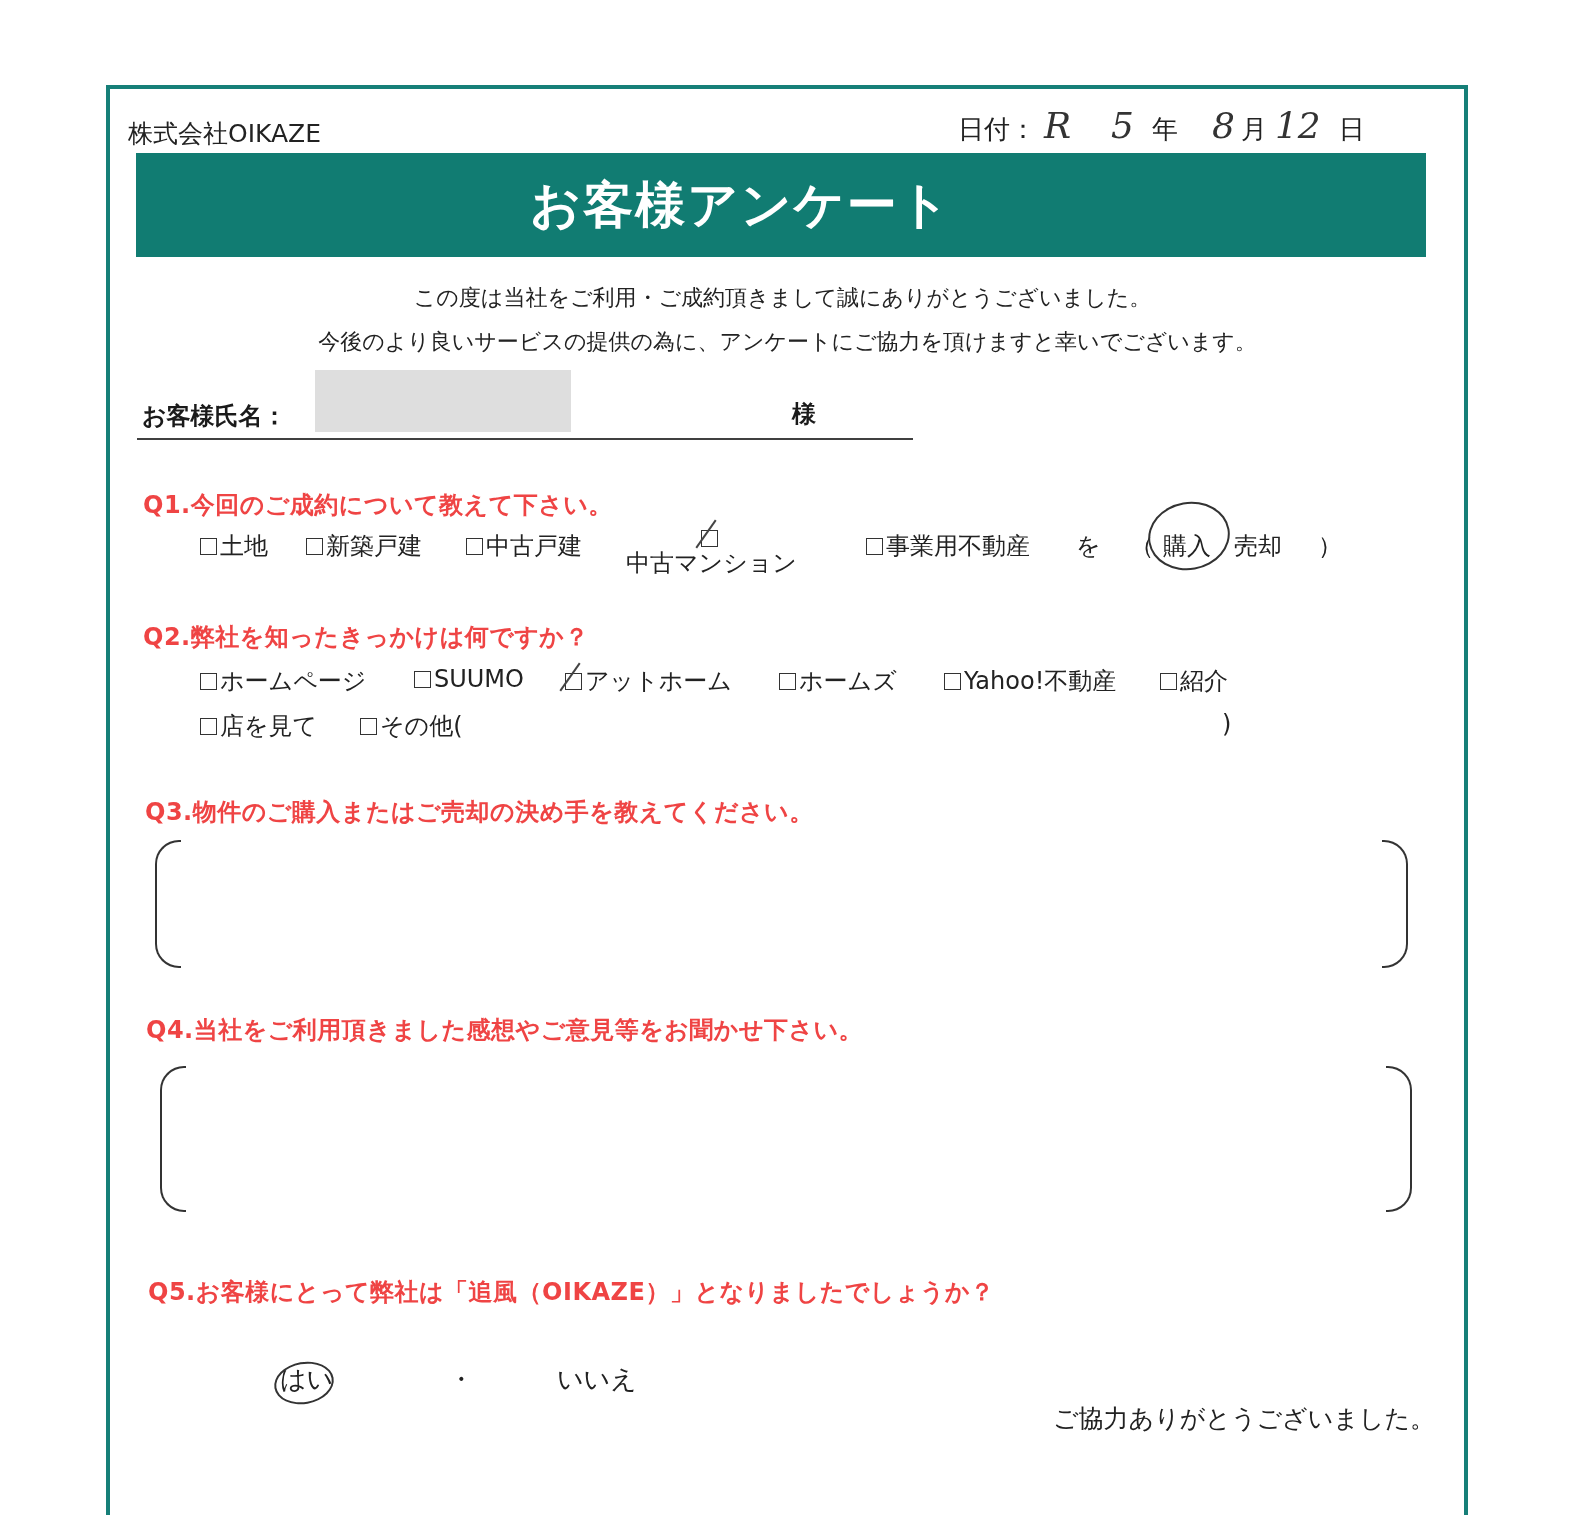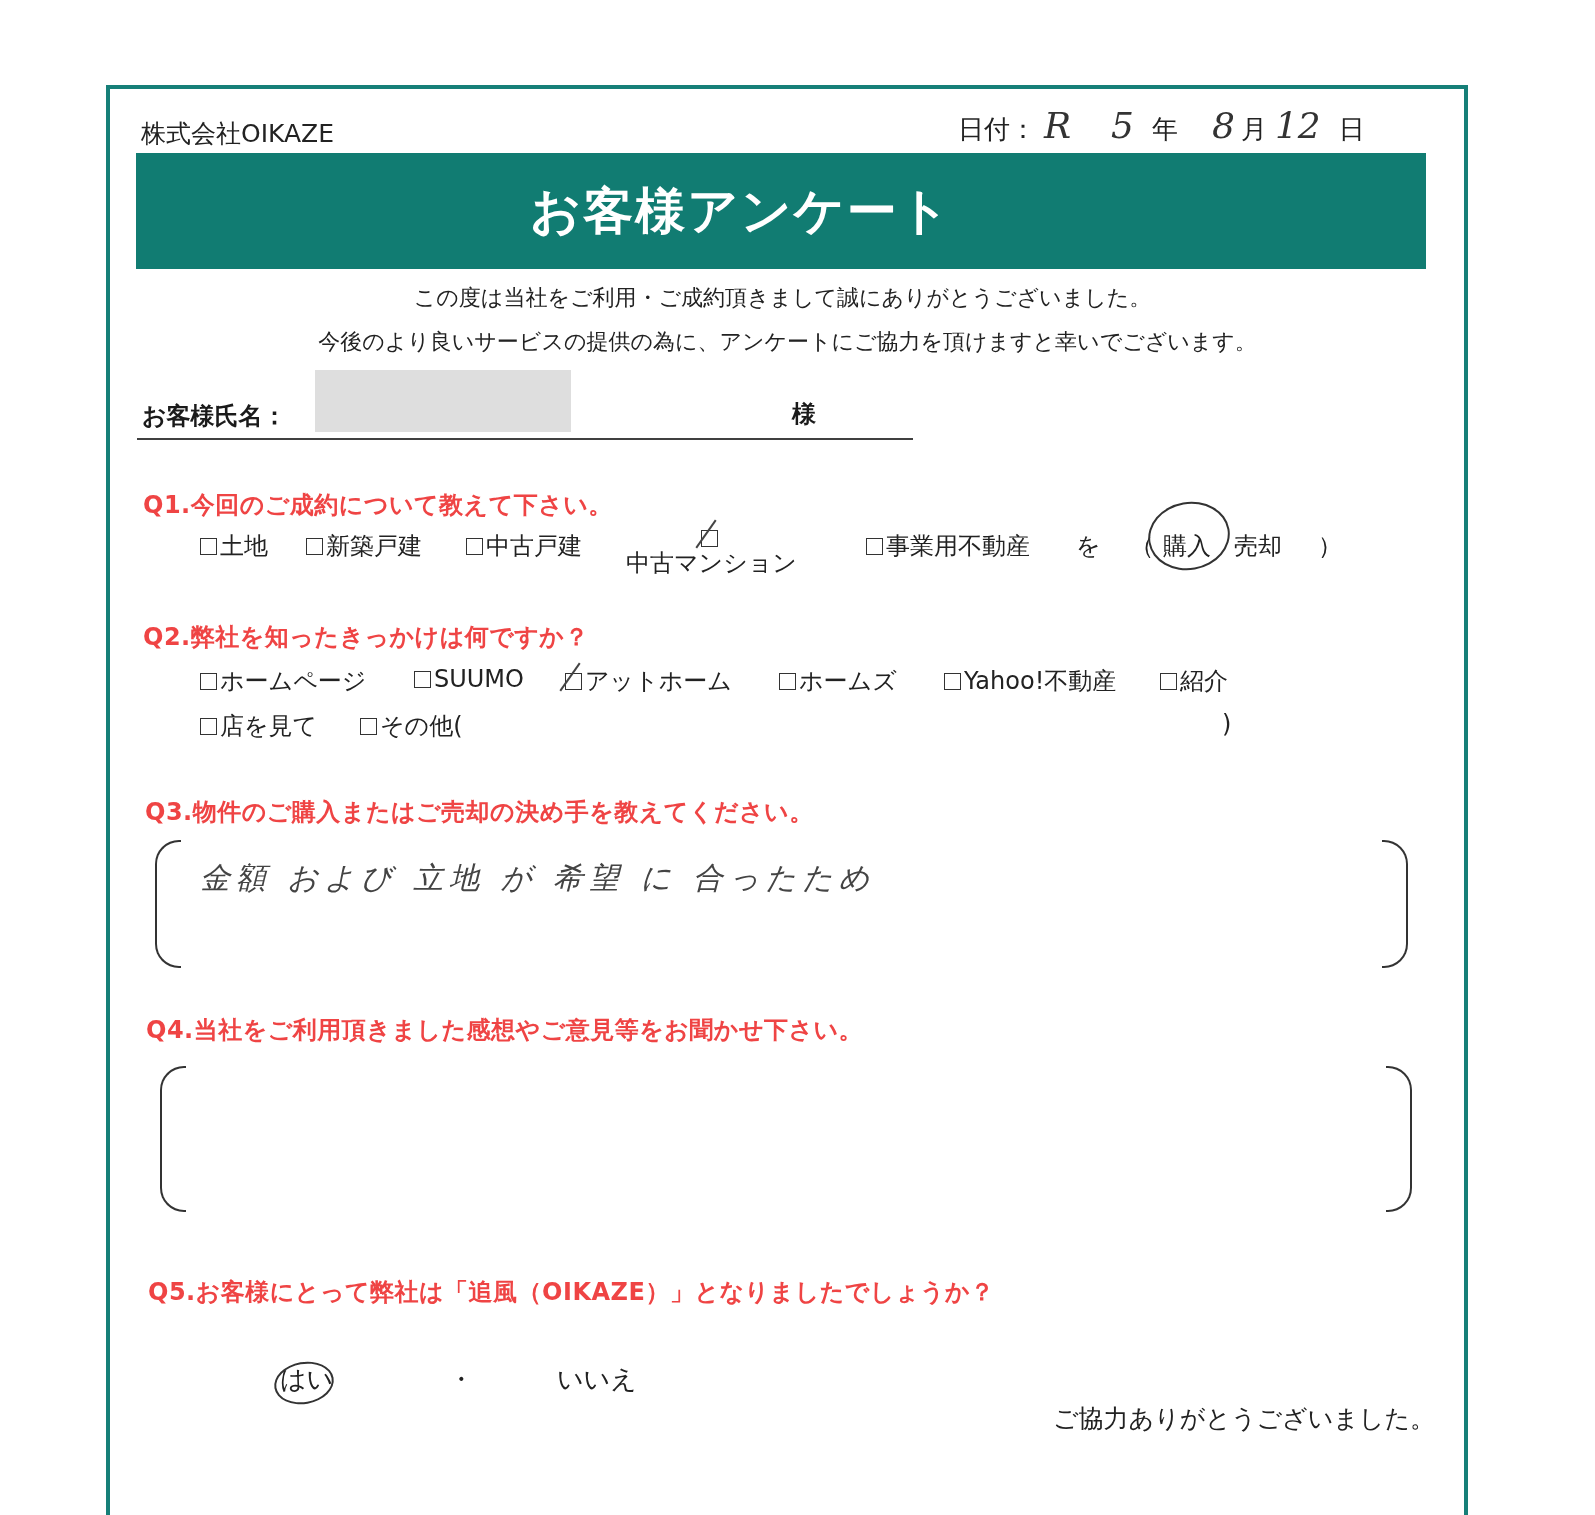--- a/index.html
+++ b/index.html
@@ -5,30 +5,30 @@
     html, body { margin: 0; padding: 0; background: #ffffff; }
     body {
       width: 1595px; height: 1515px; position: relative; overflow: hidden;
       font-family: "DejaVu Sans", "Liberation Sans", sans-serif; color: #1a1a1a;
     }
     .frame {
       position: absolute; left: 106px; top: 85px; width: 1362px; height: 1460px;
       border: 4px solid #167f78; border-bottom: none; box-sizing: border-box;
     }
     .company {
-      position: absolute; left: 141px; top: 117px; font-size: 25px; color: #222;
+      position: absolute; left: 128px; top: 117px; font-size: 25px; color: #222;
     }
     .date {
       position: absolute; left: 958px; top: 105px; font-size: 26px; color: #222;
       display: flex; align-items: baseline; gap: 0;
     }
     .date .hw { font-family: "DejaVu Serif", serif; font-style: italic; font-size: 36px; color: #333; }
     .date .lbl { margin-right: 8px; }
     .banner {
-      position: absolute; left: 136px; top: 153px; width: 1290px; height: 116px;
+      position: absolute; left: 136px; top: 153px; width: 1290px; height: 104px;
       background: #117c72; display: flex; align-items: center; justify-content: center;
     }
     .banner-title {
       color: #ffffff; font-weight: bold; font-size: 50px; letter-spacing: 2px;
       font-family: "DejaVu Sans", sans-serif; margin-left: -80px;
     }
     .intro { position: absolute; left: 0; width: 1595px; text-align: center; font-size: 22px; color: #222; }
     .intro1 { top: 283px; margin-left: -15px; }
     .intro2 { top: 327px; margin-left: -10px; }
     .name-row {
@@ -167,21 +167,20 @@
     <span>その他(</span>
   </span>
   <span class="opt" style="left:480px; width:730px;"></span>
   <span class="opt" style="left:1222px;">)</span>
 </div>
 
 <div class="q-title" style="left:145px; top:796px;">Q3.物件のご購入またはご売却の決め手を教えてください。</div>
 <div class="answer-box" style="left:155px; top:840px; width:1253px; height:128px;">
   <div class="bracket-l"></div>
   <div class="bracket-r"></div>
-  <div class="handwriting" style="left:45px; top:18px;">金額 および 立地 が 希望 に 合ったため</div>
 </div>
 
 <div class="q-title" style="left:146px; top:1014px;">Q4.当社をご利用頂きました感想やご意見等をお聞かせ下さい。</div>
 <div class="answer-box" style="left:160px; top:1066px; width:1252px; height:146px;">
   <div class="bracket-l"></div>
   <div class="bracket-r"></div>
 </div>
 
 <div class="q-title" style="left:148px; top:1276px;">Q5.お客様にとって弊社は「追風（OIKAZE）」となりましたでしょうか？</div>
 <span class="yesno" style="left:280px;">はい</span>

